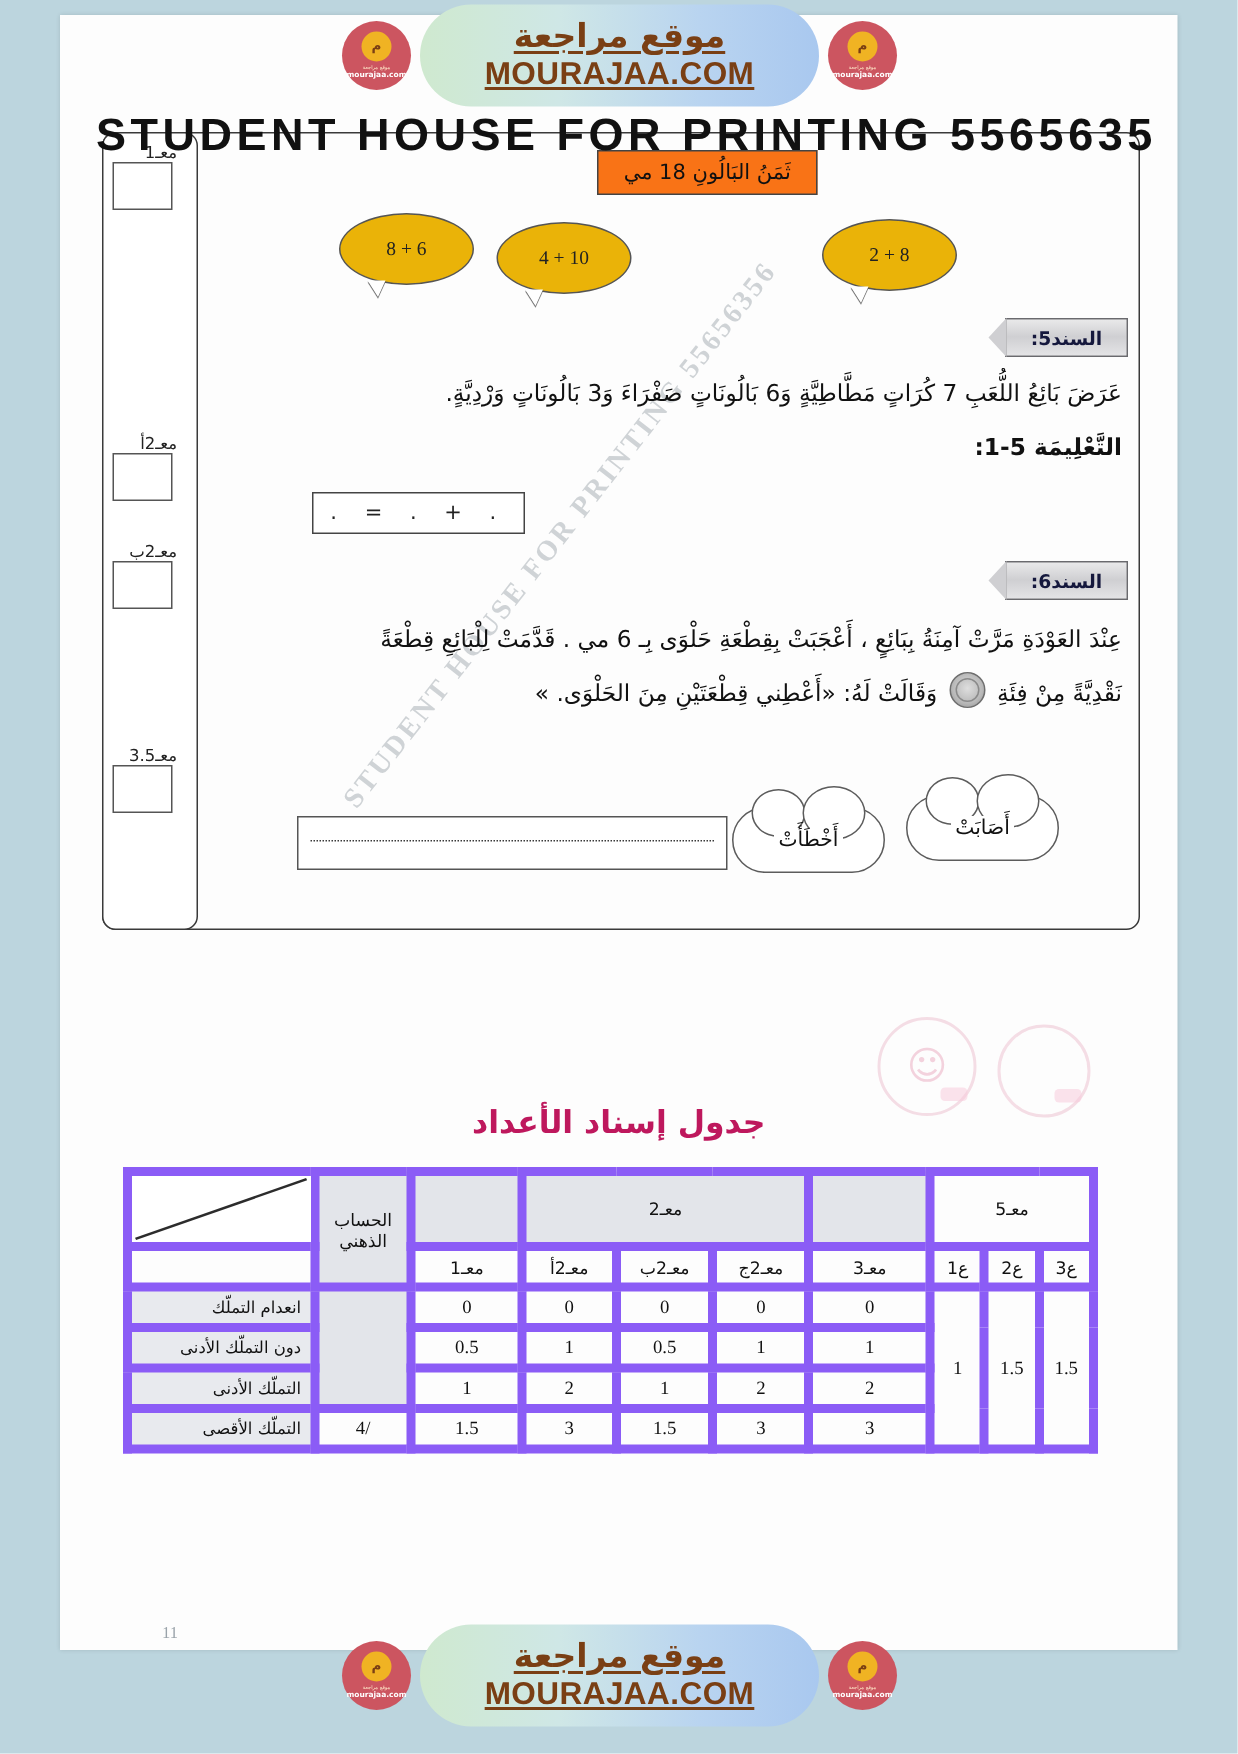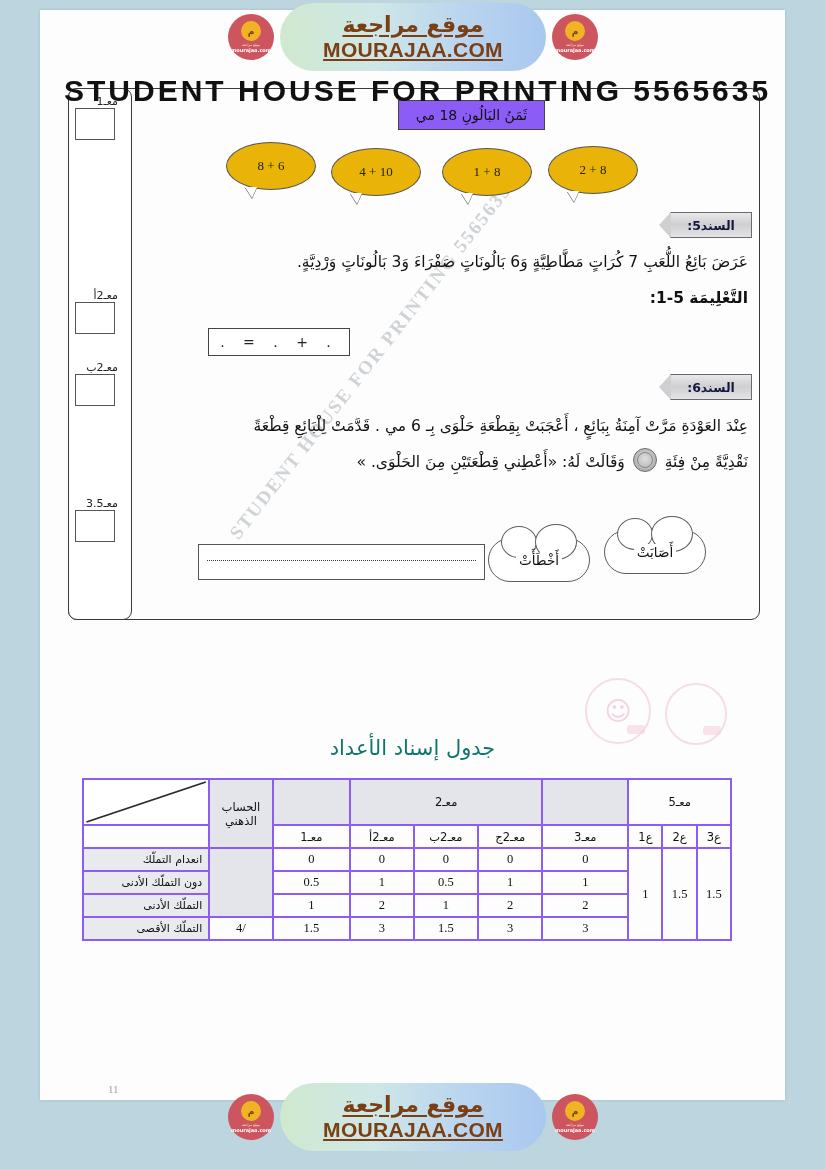--- a/index.html
+++ b/index.html
@@ -86,21 +86,21 @@
   }
 
   
   #content{position:absolute;left:96px;top:82px;width:616px;height:522px;}
 
   .ar{direction:rtl;text-align:right;font-family:"DejaVu Sans",sans-serif;color:#111;}
 
   
   #price-box{
     position:absolute;right:207px;top:8px;width:145px;height:28px;
-    border:1.1px solid #444;background:#8b5cf6;
+    border:1.1px solid #444;background:#f97316;
     display:flex;align-items:center;justify-content:center;
     font-size:14px;
   }
 
   
   #bubbles{position:absolute;left:0;top:48px;width:616px;height:62px;}
   .bub{
     position:absolute;width:88px;height:46px;border:1.2px solid #555;border-radius:50%;
     background:#eab308;display:flex;align-items:center;justify-content:center;
     font-size:13px;font-family:"Liberation Serif",serif;color:#222;
@@ -190,30 +190,30 @@
   #stamp1{left:545px;top:668px;width:62px;height:62px;}
   #stamp2{left:625px;top:673px;width:58px;height:58px;}
   .stamp-face{position:absolute;inset:9px;color:#f0c4d3;font-size:26px;
     display:flex;align-items:center;justify-content:center;}
   .stamp-smear{position:absolute;right:4px;bottom:8px;width:18px;height:9px;
     background:#f5bcd2;opacity:.55;border-radius:3px;}
 
   
   #table-title{
     position:absolute;left:0;right:0;top:726px;text-align:center;
-    font-size:21px;font-weight:400;color:#0f766e;direction:rtl;
+    font-size:21px;font-weight:700;color:#be185d;direction:rtl;
     font-family:"DejaVu Sans",sans-serif;letter-spacing:1px;
   }
   #grade-table{
     position:absolute;left:42px;top:768px;width:650px;
     border-collapse:collapse;direction:rtl;
     font-family:"DejaVu Sans",sans-serif;
   }
   #grade-table td,#grade-table th{
-    border:2px solid #8b5cf6;text-align:center;vertical-align:middle;
+    border:6px solid #8b5cf6;text-align:center;vertical-align:middle;
     font-size:11.5px;color:#111;font-weight:400;padding:1px 2px;height:19px;
   }
   #grade-table .shade{background:#e3e5ea;}
   #grade-table .rowlabel{
     text-align:right;padding-right:6px;font-size:11px;background:#e8eaee;white-space:nowrap;
   }
   #grade-table .num{font-family:"Liberation Serif",serif;font-size:12.5px;}
   .diag{
     position:relative;background:#fff;height:42px;
   }
@@ -259,24 +259,20 @@
 
       <div id="price-box" class="ar">ثَمَنُ البَالُونِ 18 مي</div>
 
       <div id="bubbles">
         <div class="bub" id="bub0">
           <span>8 + 6</span>
             <i class="tail"></i>
         </div>
         <div class="bub" id="bub1">
           <span>4 + 10</span>
-            <i class="tail"></i>
-        </div>
-        <div class="bub" id="bub2">
-          <span>1 + 8</span>
             <i class="tail"></i>
         </div>
         <div class="bub" id="bub3">
           <span>2 + 8</span>
             <i class="tail"></i>
         </div>
       </div>
 
       <div class="ribbon" style="right:0;top:120px;width:78px;">السند5:</div>
 

